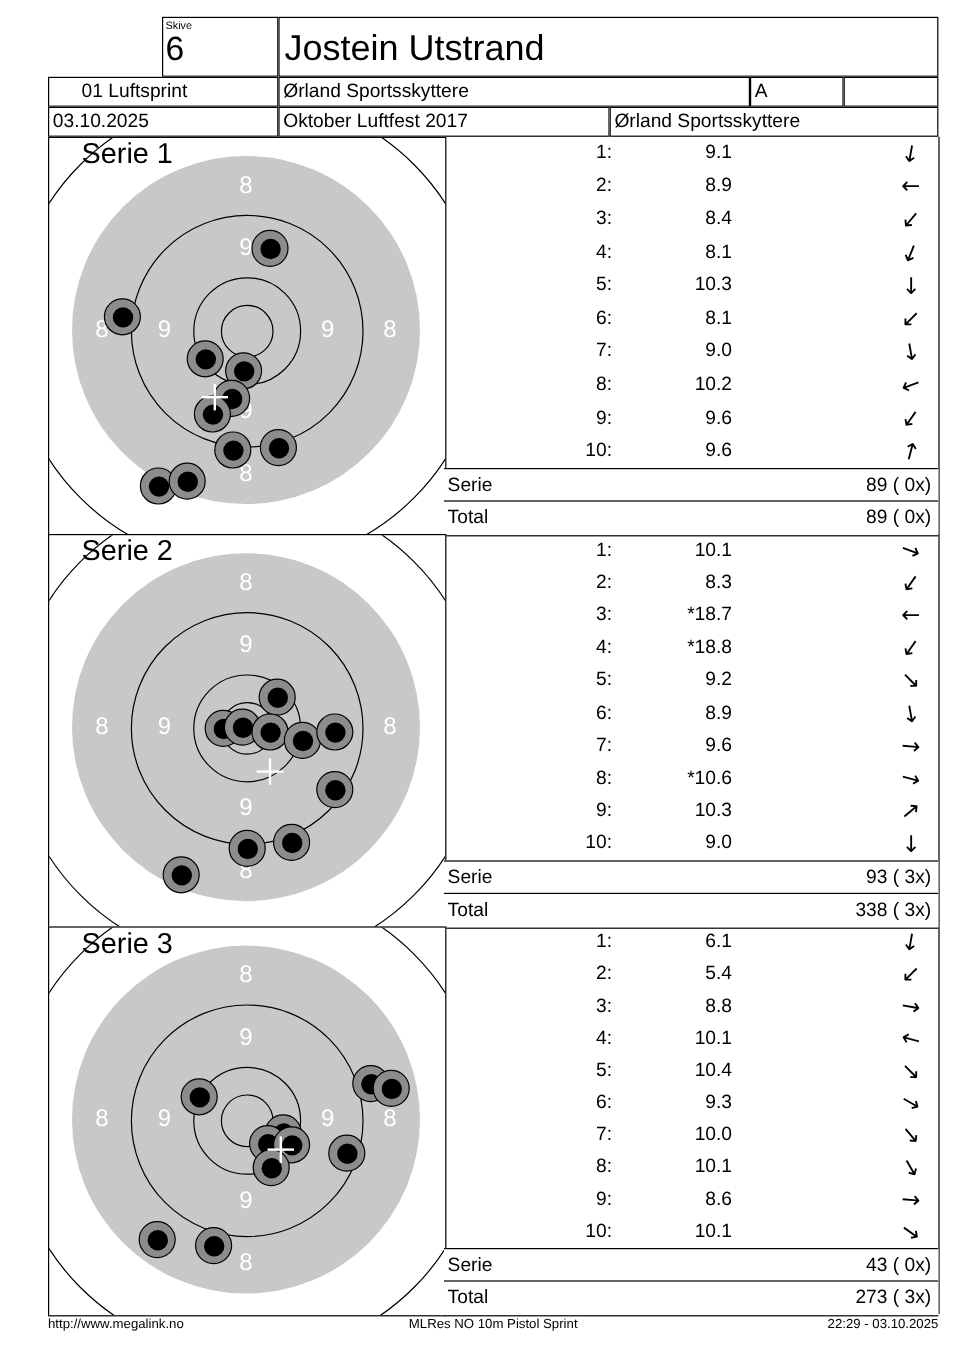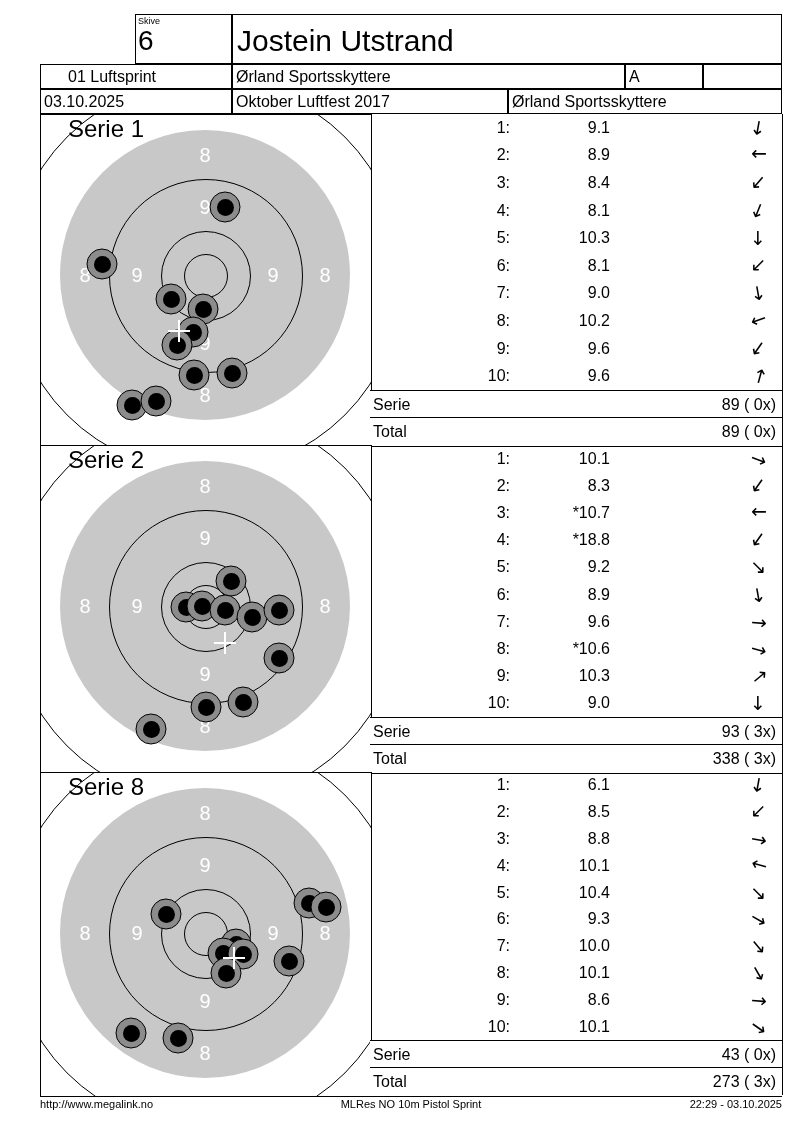--- a/index.html
+++ b/index.html
@@ -237,21 +237,21 @@
               <div class="shot-val">10.1</div>
               <div class="shot-arrow" style="transform: translateY(-50%) rotate(20deg);">→</div>
             </div>
             <div class="shot-row">
               <div class="shot-num">2:</div>
               <div class="shot-val">8.3</div>
               <div class="shot-arrow" style="transform: translateY(-50%) rotate(125deg);">→</div>
             </div>
             <div class="shot-row">
               <div class="shot-num">3:</div>
-              <div class="shot-val">*10.7</div>
+              <div class="shot-val">*18.7</div>
               <div class="shot-arrow" style="transform: translateY(-50%) rotate(180deg);">→</div>
             </div>
             <div class="shot-row">
               <div class="shot-num">4:</div>
               <div class="shot-val">*18.8</div>
               <div class="shot-arrow" style="transform: translateY(-50%) rotate(125deg);">→</div>
             </div>
             <div class="shot-row">
               <div class="shot-num">5:</div>
               <div class="shot-val">9.2</div>
@@ -333,32 +333,32 @@
             <div class="hole-inner"></div>
           </div>
           <div class="hole" style="left: 90px; top: 260px; background: rgb(140, 140, 140);">
             <div class="hole-inner"></div>
           </div>
           <div class="hole" style="left: 137px; top: 265px; background: rgb(140, 140, 140);">
             <div class="hole-inner"></div>
           </div>
           <div class="cross-h" style="left: 193px; top: 185px;"></div>
           <div class="cross-v" style="left: 193px; top: 185px;"></div>
-          <div class="serie-title">Serie 8</div>
+          <div class="serie-title">Serie 3</div>
         </div>
         <div class="score-area" style="height: 323px;">
           <div class="shots-area" style="height: 268px;">
             <div class="shot-row">
               <div class="shot-num">1:</div>
               <div class="shot-val">6.1</div>
               <div class="shot-arrow" style="transform: translateY(-50%) rotate(100deg);">→</div>
             </div>
             <div class="shot-row">
               <div class="shot-num">2:</div>
-              <div class="shot-val">8.5</div>
+              <div class="shot-val">5.4</div>
               <div class="shot-arrow" style="transform: translateY(-50%) rotate(135deg);">→</div>
             </div>
             <div class="shot-row">
               <div class="shot-num">3:</div>
               <div class="shot-val">8.8</div>
               <div class="shot-arrow" style="transform: translateY(-50%) rotate(10deg);">→</div>
             </div>
             <div class="shot-row">
               <div class="shot-num">4:</div>
               <div class="shot-val">10.1</div>

